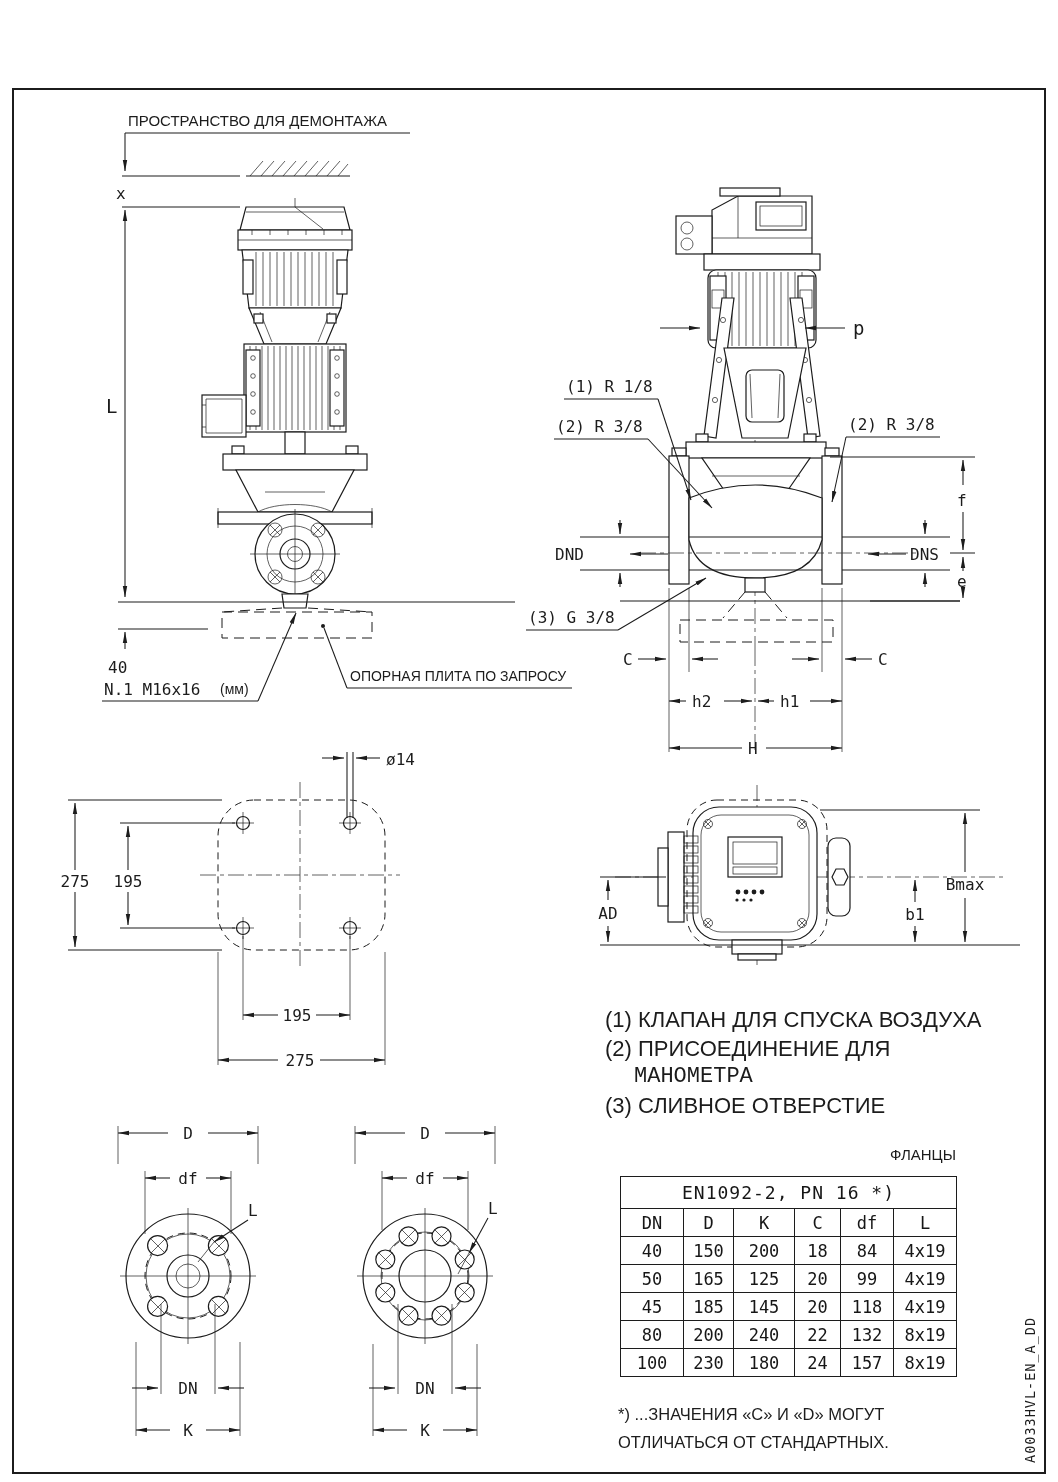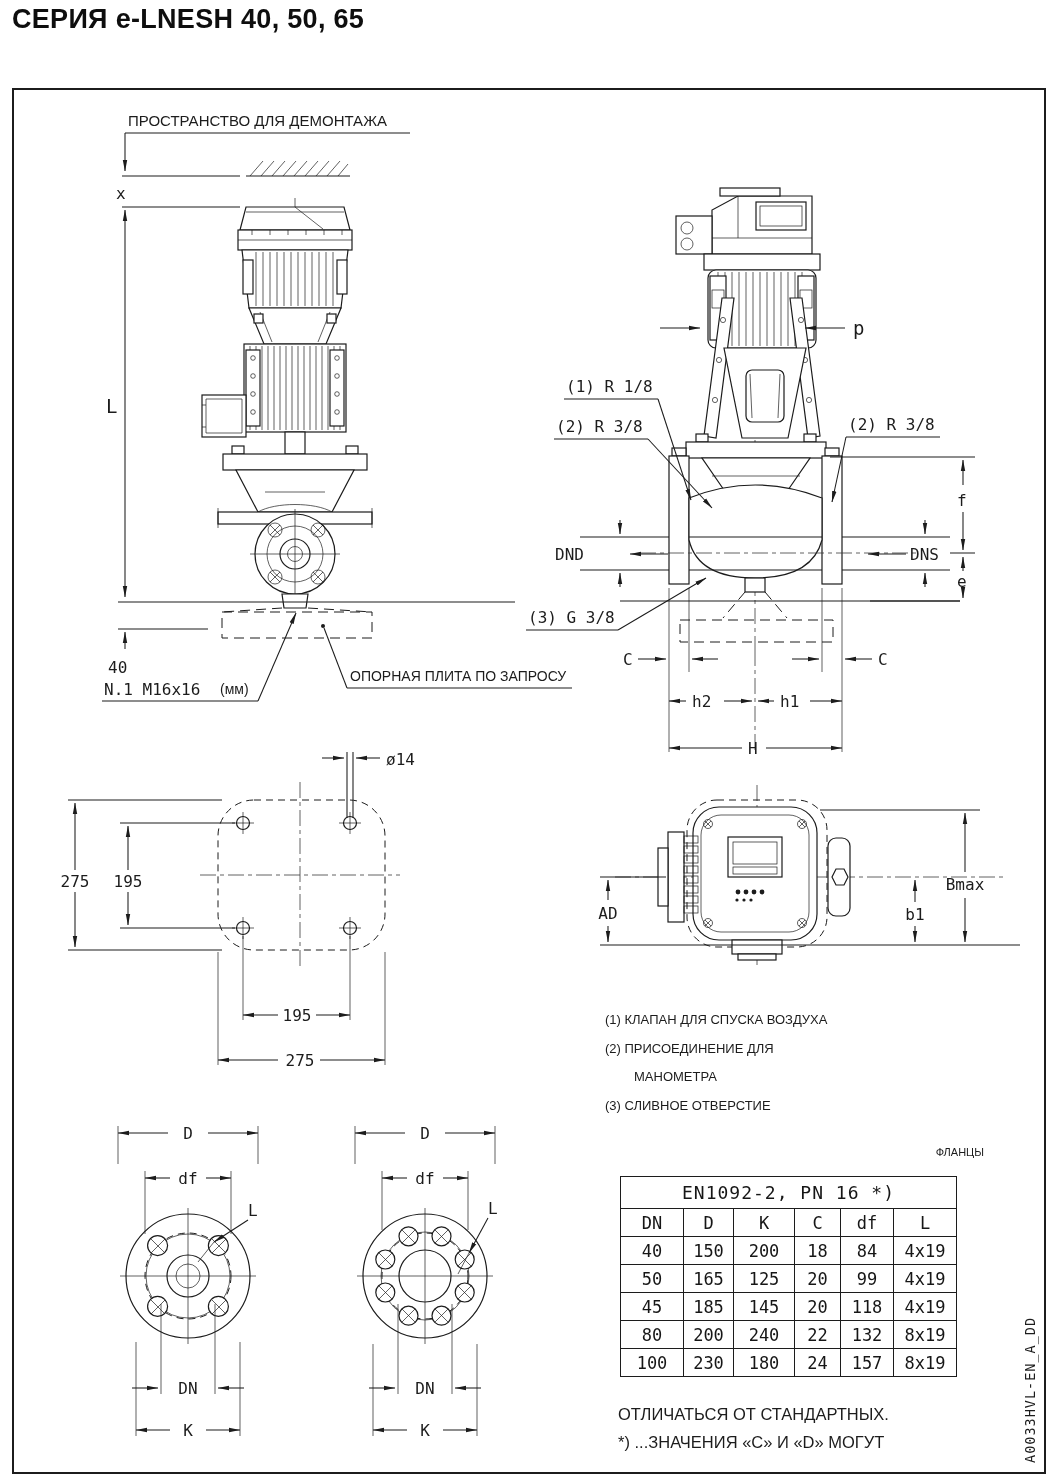--- a/index.html
+++ b/index.html
@@ -15,41 +15,40 @@
   .t-dim-lg{font-family:"DejaVu Sans Mono",monospace;font-size:19px;}
   .t-cyr{font-family:"Liberation Sans",sans-serif;font-size:15px;}
   .t-cyr-sm{font-family:"Liberation Sans",sans-serif;font-size:14px;}
   .s1{stroke:#1c1c1c;stroke-width:1.2;fill:none;}
   .s1f{stroke:#1c1c1c;stroke-width:1.2;fill:#fff;}
   .sthin{stroke:#1c1c1c;stroke-width:.7;fill:none;}
   .sdim{stroke:#1c1c1c;stroke-width:1.05;fill:none;}
   .scl{stroke:#3a3a3a;stroke-width:.8;stroke-dasharray:16 4 4 4;fill:none;}
   .sdash{stroke:#1c1c1c;stroke-width:1;stroke-dasharray:10 6;fill:none;}
   .sdash2{stroke:#1c1c1c;stroke-width:1;stroke-dasharray:7 5;fill:none;}
-  .notes{position:absolute;left:605px;top:1006px;font-size:13px;line-height:28.5px;color:#1c1c1c;}
-  .notes .ind{padding-left:29px;}
-  .flanges-cap{position:absolute;left:648px;top:1146px;width:336px;text-align:right;
-               font-size:11px;color:#1c1c1c;}
+  .notes{position:absolute;left:605px;top:1006px;font-size:22px;line-height:28.5px;color:#1c1c1c;}
+  .notes .ind{padding-left:29px;font-family:Liberation Mono, monospace;}
+  .flanges-cap{position:absolute;left:620px;top:1146px;width:336px;text-align:right;
+               font-size:15px;color:#1c1c1c;}
   .ftable{position:absolute;left:620px;top:1176px;border-collapse:collapse;
           font-family:"DejaVu Sans Mono",monospace;font-size:17px;color:#161616;}
   .ftable th,.ftable td{border:1.6px solid #1c1c1c;text-align:center;padding:0;height:27px;
           font-weight:normal;}
   .ftable .spec{height:31px;font-size:18px;letter-spacing:1px;}
   .footnote{position:absolute;left:618px;top:1400px;font-size:16.5px;line-height:28px;color:#1c1c1c;}
   .doccode{position:absolute;left:1022px;top:1463px;transform:rotate(-90deg);transform-origin:0 0;
            font-family:"DejaVu Sans Mono",monospace;font-size:13.5px;letter-spacing:1px;
            white-space:nowrap;color:#1c1c1c;}
 </style>
 </head>
 <body>
 
 <div class="sheet">
 
   <div class="title">
-    <div>СЕРИЯ e-LNESH 40, 50, 65</div>
   </div>
 
   <div class="frame"></div>
 
   <svg class="abs" style="left:60px;top:100px" width="540" height="615" viewBox="0 0 540 615">
     <defs>
       <marker id="mF" viewBox="0 0 12 6" refX="11.5" refY="3" markerWidth="11" markerHeight="6" orient="auto-start-reverse">
           <path d="M0,.7 L12,3 L0,5.3 Z" fill="#1c1c1c"></path>
         </marker>
     </defs>
@@ -566,19 +565,19 @@
         <td>230</td>
         <td>180</td>
         <td>24</td>
         <td>157</td>
         <td>8x19</td>
       </tr>
     </tbody>
   </table>
 
   <div class="footnote">
+    <div>*) ...ЗНАЧЕНИЯ «C» И «D» МОГУТ</div>
     <div>ОТЛИЧАТЬСЯ ОТ СТАНДАРТНЫХ.</div>
-    <div>*) ...ЗНАЧЕНИЯ «C» И «D» МОГУТ</div>
   </div>
 
   <div class="doccode">A0033HVL-EN_A_DD</div>
 
 </div>
 
 </body></html>

